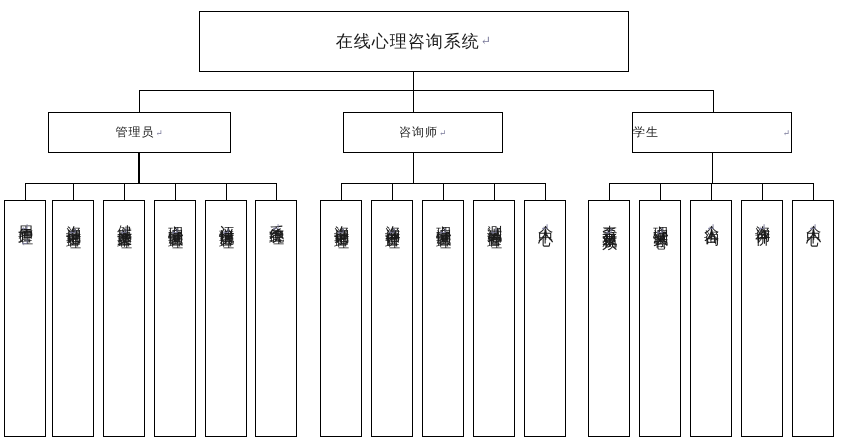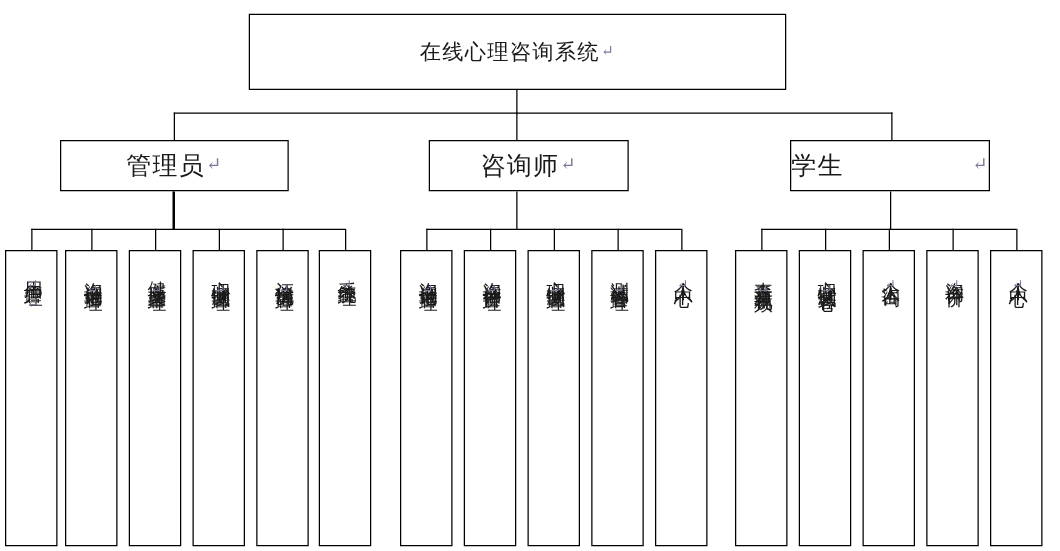--- a/index.html
+++ b/index.html
@@ -25,21 +25,21 @@
     display: flex;
     align-items: center;
     justify-content: center;
     z-index: 3;
   }
   .node-root {
     font-size: 17px;
     letter-spacing: 1px;
   }
   .node-mid {
-    font-size: 20px;
+    font-size: 12px;
     letter-spacing: 1px;
   }
   .node-leaf {
     align-items: flex-start;
     justify-content: center;
     padding-top: 12px;
     font-size: 15px;
   }
   
   .vtext {

